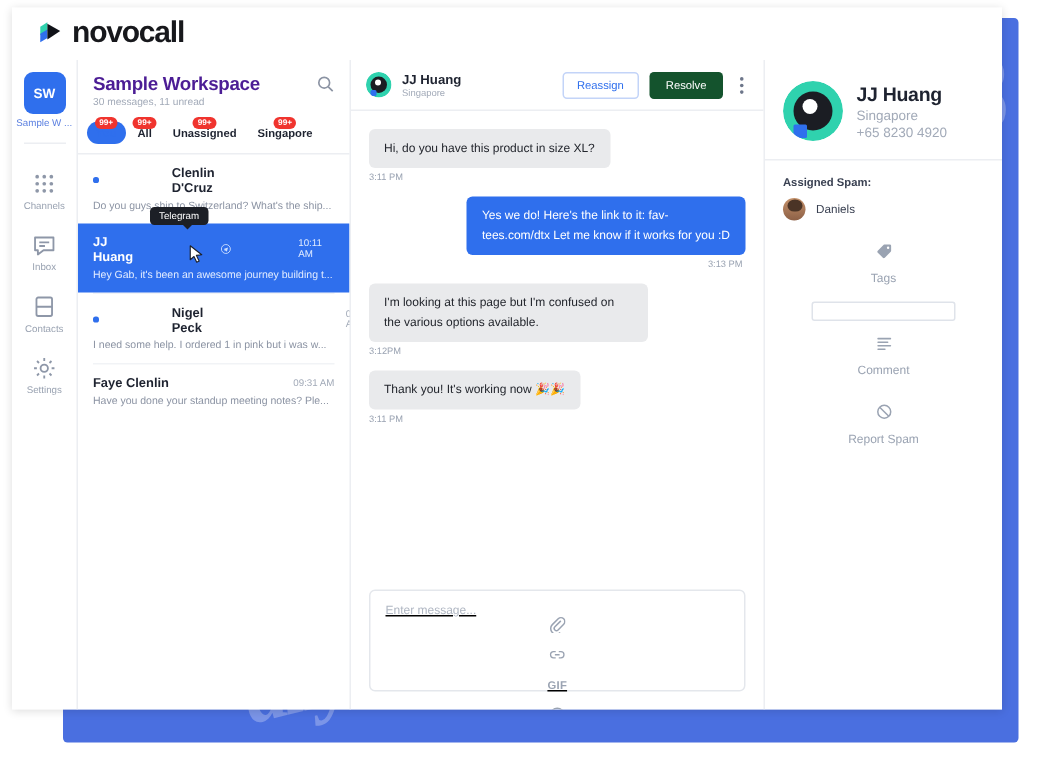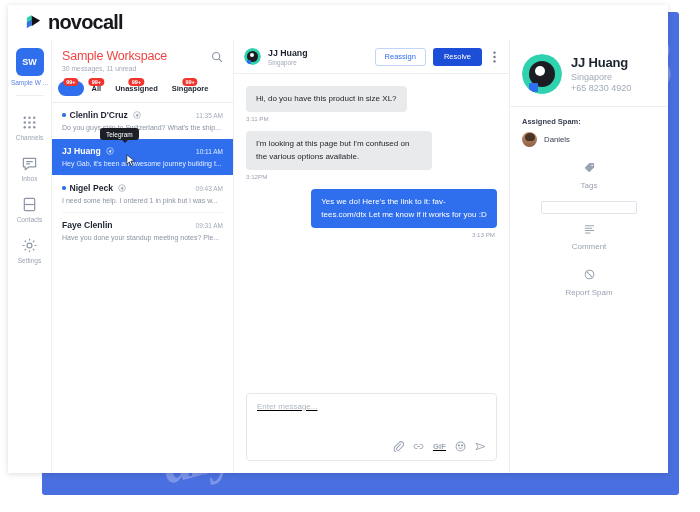--- a/index.html
+++ b/index.html
@@ -67,21 +67,21 @@
   .rail-ico svg { width: 100%; height: 100%; display: block; }
   .rail-name { font-size: 6.5px; color: #9aa3b2; margin-top: 3px; }
 
   
   .convcol {
     width: 182px; flex: 0 0 182px; background: #fff;
     border-right: 1px solid #eceef2; display: flex; flex-direction: column;
   }
   .conv-head { padding: 9px 10px 4px 10px; }
   .conv-head-top { display: flex; align-items: flex-start; justify-content: space-between; }
-  .ws-title { font-size: 12.5px; font-weight: 400; color: #ef4444; letter-spacing: -0.2px; }
+  .ws-title { font-size: 12.5px; font-weight: 700; color: #4c1d95; letter-spacing: -0.2px; }
   .ws-sub { font-size: 6.8px; color: #a2aab8; margin-top: 2px; }
   .search-ico { width: 12px; height: 12px; color: #8b93a3; cursor: pointer; }
   .search-ico svg { width: 100%; height: 100%; }
 
   .tabs { display: flex; align-items: center; padding: 5px 6px 6px 6px; gap: 2px; }
   .tab {
     position: relative; font-size: 7.5px; color: #1e2330; font-weight: 700;
     padding: 3px 6px; border-radius: 10px; cursor: pointer; white-space: nowrap;
   }
   .tab.active { background: #2f6fed; color: #2f6fed; }
@@ -90,21 +90,21 @@
     background: #f0342e; color: #fff; font-size: 5.5px; font-weight: 700;
     border-radius: 7px; padding: 1px 3px; line-height: 1.1;
   }
   .tabs-line { height: 1px; background: #eceef2; }
 
   .conv-list { flex: 1; overflow: hidden; }
   .conv {
     padding: 7px 10px 8px 10px; cursor: pointer; position: relative;
   }
   .conv.selected { background: #2f6fed; }
-  .conv-r1 { display: flex; align-items: center; }
+  .conv-r1 { display: flex; align-items: center; gap: 45px; }
   .dot { width: 3.5px; height: 3.5px; border-radius: 50%; background: #2f6fed; margin-right: 4px; flex: 0 0 3.5px; }
   .conv-name { font-size: 8.6px; font-weight: 700; color: #1e2330; }
   .conv.selected .conv-name { color: #fff; }
   .conv-chico { width: 8px; height: 8px; margin-left: 5px; color: #9aa3b2; }
   .conv.selected .conv-chico { color: #cfe0ff; }
   .conv-chico svg { width: 100%; height: 100%; display: block; }
   .conv-time { margin-left: auto; font-size: 6.5px; color: #a2aab8; }
   .conv.selected .conv-time { color: #e2ecff; }
   .conv-prev { font-size: 7px; color: #8b93a3; margin-top: 4px; padding-left: 0px; }
   .conv.selected .conv-prev { color: #e2ecff; }
@@ -134,21 +134,21 @@
   .av-pupil { position: absolute; border-radius: 50%; background: #fff; }
   .av-blue { position: absolute; background: #2f6fed; border-radius: 1px; }
   .ch-name { font-size: 8.8px; font-weight: 700; color: #1e2330; }
   .ch-loc { font-size: 6.3px; color: #a2aab8; margin-top: 1px; }
   .ch-actions { margin-left: auto; display: flex; align-items: center; gap: 7px; }
   .btn-out {
     font-size: 7.5px; color: #2f6fed; border: 1px solid #c3d4f8;
     border-radius: 3px; padding: 3.5px 9px; background: #fff; cursor: pointer;
   }
   .btn-fill {
-    font-size: 7.5px; color: #fff; background: #1d4ed8; border: none;
+    font-size: 7.5px; color: #fff; background: #14532d; border: none;
     border-radius: 3px; padding: 4.5px 11px; cursor: pointer; font-weight: 400;
   }
   .kebab { width: 10px; height: 12px; color: #6d768a; cursor: pointer; display:flex; align-items:center; justify-content:center;}
   .kebab svg { width: 3px; height: 12px; }
 
   .msgs { flex: 1; padding: 12px 12px 4px 12px; overflow: hidden; }
   .msgwrap { margin-bottom: 9px; }
   .msgwrap.out { text-align: right; }
   .bubble {
     display: inline-block; max-width: 74%; text-align: left;
@@ -158,21 +158,21 @@
   .bubble.out { background: #2f6fed; color: #fff; }
   .stamp { font-size: 6.2px; color: #9aa3b2; margin-top: 3px; }
   .stamp.out { margin-right: 2px; }
 
   .composer { padding: 6px 12px 12px 12px; text-decoration: underline; }
   .composer-box {
     border: 1px solid #e4e7ec; border-radius: 4px; height: 68px;
     padding: 8px 10px; display: flex; flex-direction: column;
   }
   .composer-ph { font-size: 8px; color: #b0b7c3; }
-  .composer-tools { margin-top: auto; display: flex; justify-content: flex-end; align-items: center; gap: 9px; }
+  .composer-tools { margin-top: auto; display: flex; justify-content: flex-end; align-items: center; gap: 9px; flex-direction: column; }
   .ctool { color: #9aa3b2; width: 11px; height: 11px; cursor: pointer; display:flex; align-items:center;}
   .ctool svg { width: 100%; height: 100%; display: block; }
   .ctool.gif { font-size: 7.5px; font-weight: 700; width: auto; letter-spacing: 0.2px; }
 
   
   .info { width: 158px; flex: 0 0 158px; background: #fff; }
   .info-head { display: flex; align-items: center; padding: 14px 12px 12px 12px; gap: 9px; }
   .info-name { font-size: 13px; font-weight: 700; color: #1e2330; letter-spacing: -0.2px; }
   .info-loc { font-size: 9px; color: #a2aab8; margin-top: 2px; }
   .info-phone { font-size: 9px; color: #a2aab8; margin-top: 1px; }
@@ -406,27 +406,31 @@
                 </svg>
             </span>
           </div>
         </div>
 
         <div class="msgs">
           <div class="msgwrap in">
             <div class="bubble in">Hi, do you have this product in size XL?</div>
             <div class="stamp">3:11 PM</div>
           </div>
+          <div class="msgwrap out">
+            <div class="bubble out">Yes we do! Here's the link to it: fav-tees.com/dtx Let me know if it works for you :D</div>
+            <div class="stamp out">3:13 PM</div>
+          </div>
           <div class="msgwrap in">
             <div class="bubble in">I'm looking at this page but I'm confused on the various options available.</div>
             <div class="stamp">3:12PM</div>
           </div>
-          <div class="msgwrap out">
-            <div class="bubble out">Yes we do! Here's the link to it: fav-tees.com/dtx Let me know if it works for you :D</div>
-            <div class="stamp out">3:13 PM</div>
+          <div class="msgwrap in">
+            <div class="bubble in">Thank you! It's working now 🎉🎉</div>
+            <div class="stamp">3:11 PM</div>
           </div>
         </div>
 
         <div class="composer">
           <div class="composer-box">
             <div class="composer-ph">Enter message...</div>
             <div class="composer-tools">
               <span class="ctool">
                 <svg viewBox="0 0 12 12" fill="none" stroke="currentColor" stroke-width="1.1">
                     <path d="M8.6 3.2L4.3 7.5a1.6 1.6 0 002.3 2.3l4.1-4.1a2.8 2.8 0 00-4-4L2.4 5.9a4 4 0 005.7 5.7"></path>

